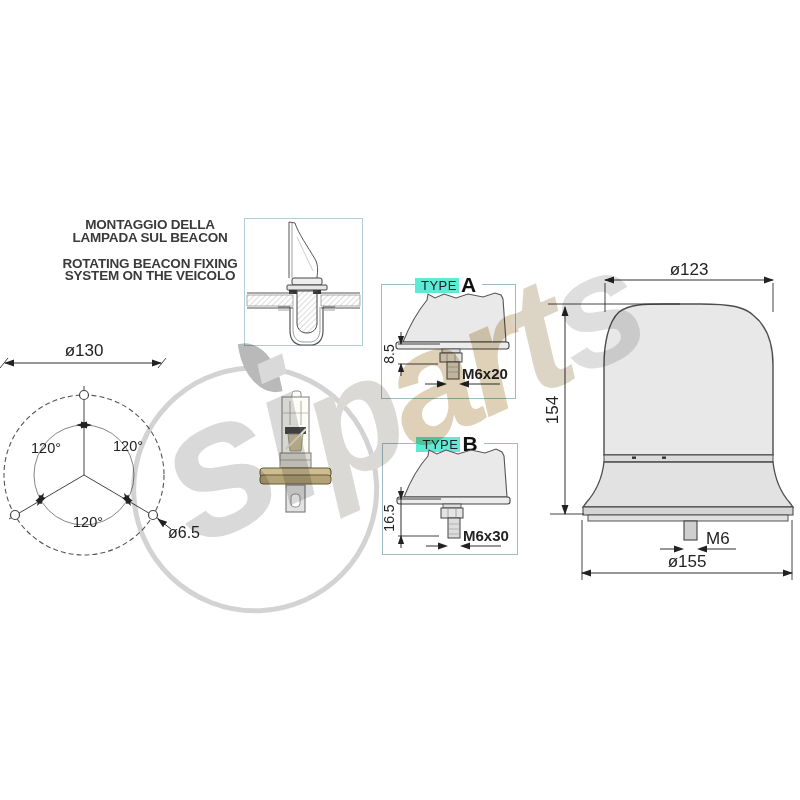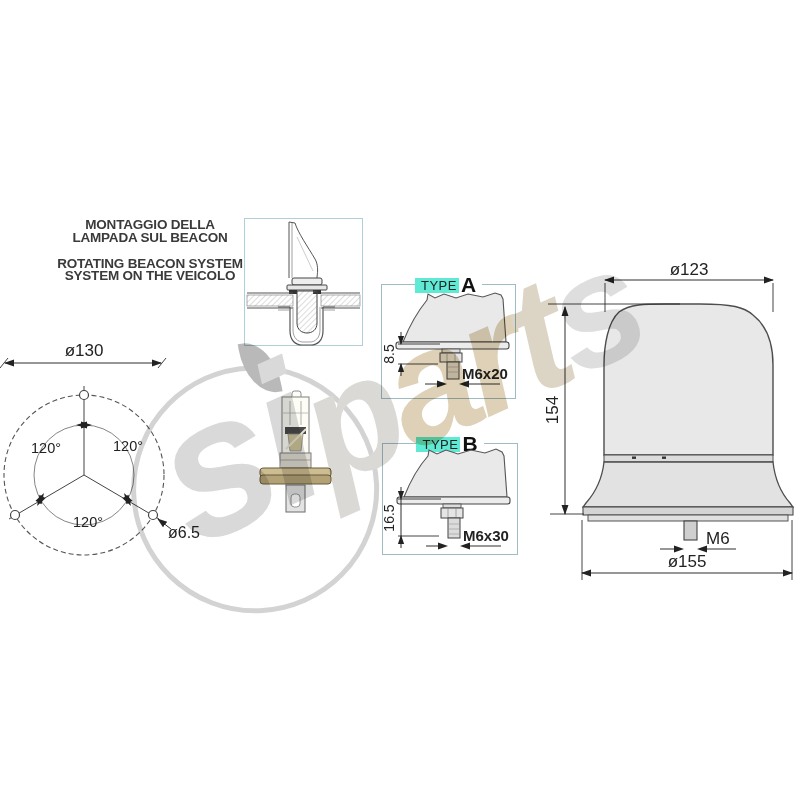--- a/index.html
+++ b/index.html
@@ -41,21 +41,21 @@
 </style>
 </head>
 <body>
 
 <div id="canvas">
 
   <div class="caption">
     <div>MONTAGGIO DELLA</div>
     <div>LAMPADA SUL BEACON</div>
     <div class="gap"></div>
-    <div>ROTATING BEACON SYSTEM</div>
+    <div>ROTATING BEACON FIXING</div>
     <div>SYSTEM ON THE VEICOLO</div>
   </div>
 
   <div class="detail-box">
     <svg width="117" height="126" viewBox="0 0 117 126">
       <defs>
         <pattern id="hatch" width="4" height="4" patternUnits="userSpaceOnUse" patternTransform="rotate(45)">
           <line x1="0" y1="0" x2="0" y2="4" stroke="#9a9a9a" stroke-width="0.7"></line>
         </pattern>
       </defs>

